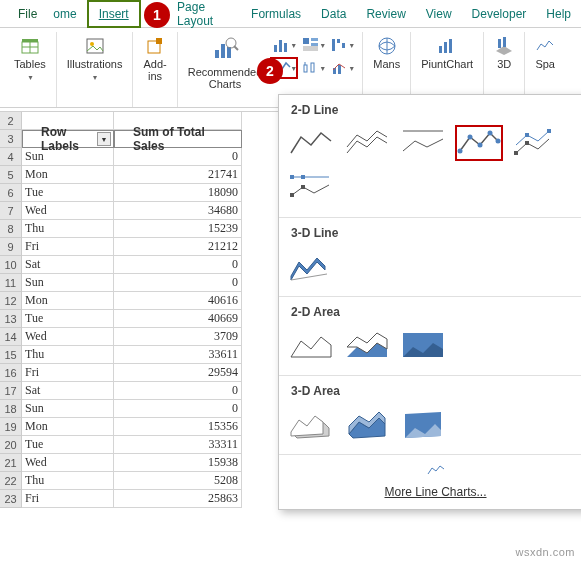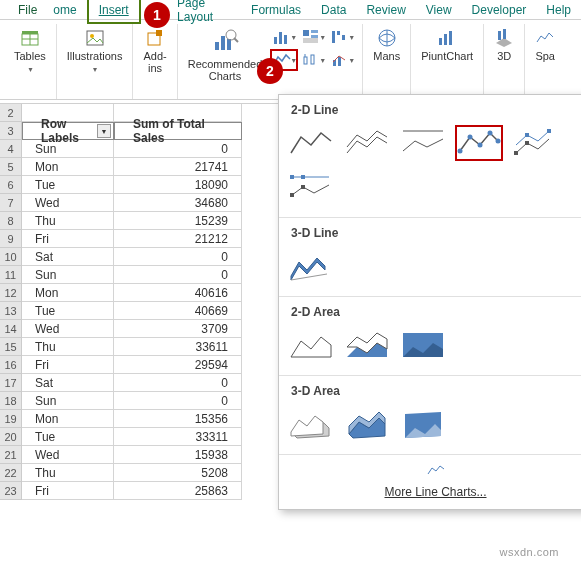--- a/index.html
+++ b/index.html
@@ -1,17 +1,17 @@
 <!DOCTYPE html>
 <html><head>
 <meta charset="utf-8">
 <style>
 * { box-sizing: border-box; margin: 0; padding: 0; }
 body { font-family: "Segoe UI", Arial, sans-serif; font-size: 12px; color: #333; background: #fff; width: 581px; overflow: hidden; }
-.tabstrip { display: flex; align-items: center; height: 20px; border-bottom: 1px solid #d0d0d0; padding-left: 6px; gap: 0; background: #fff; position: relative; }
+.tabstrip { display: flex; align-items: center; height: 28px; border-bottom: 1px solid #d0d0d0; padding-left: 6px; gap: 0; background: #fff; position: relative; }
 .tab { padding: 5px 10px; cursor: pointer; color: #0f766e; }
 .file-tab { padding: 5px 12px; color: #185c37; font-weight: 400; }
 .insert-tab { border: 2px solid #4d7c0f; position: relative; text-decoration: underline; }
 .badge { position: absolute; width: 26px; height: 26px; border-radius: 50%; background: #c00000; color: #fff; font-weight: bold; display: flex; align-items: center; justify-content: center; font-size: 14px; z-index: 5; }
 .b1 { top: 2px; left: 144px; }
 .b2 { top: 58px; left: 257px; }
 
 .ribbon { display: flex; height: 80px; border-bottom: 1px solid #d0d0d0; background: #fff; padding: 4px 4px 0 4px; }
 .group { display: flex; flex-direction: column; align-items: flex-start; justify-content: flex-start; border-right: 1px solid #e0e0e0; padding: 2px 6px; }
 .big-btn { display: flex; flex-direction: column; align-items: center; justify-content: center; padding: 2px 4px; gap: 2px; cursor: pointer; }
@@ -24,33 +24,33 @@
 
 .formula-row { display: flex; height: 4px; border-bottom: 1px solid #d0d0d0; }
 
 .sheet-area { position: relative; display: flex; }
 .rowhdrs { width: 22px; background: #e6e6e6; border-right: 1px solid #ccc; }
 .rowhdr { height: 18px; display: flex; align-items: center; justify-content: center; font-size: 11px; color: #555; border-bottom: 1px solid #ccc; background: #e6e6e6; }
 
 .grid { display: grid; grid-template-columns: 92px 128px; }
 .colhdr { height: 18px; background: #fff; border: 1px solid #888; font-weight: bold; font-size: 12px; display: flex; align-items: center; padding: 0 18px; position: relative; }
 .colhdr .filt { position: absolute; right: 2px; width: 14px; height: 14px; border: 1px solid #999; background: #eee; display: flex; align-items: center; justify-content: center; font-size: 7px; }
-.cell { height: 18px; border-right: 1px solid #d4d4d4; border-bottom: 1px solid #d4d4d4; padding: 0 13px; display: flex; align-items: center; font-size: 12px; }
+.cell { height: 18px; border-right: 1px solid #d4d4d4; border-bottom: 1px solid #d4d4d4; padding: 0 3px; display: flex; align-items: center; font-size: 12px; font-family: Liberation Serif, serif; }
 .rcell { justify-content: flex-end; }
 .cellA2 { border-right: 1px solid #d4d4d4; border-bottom: 1px solid #d4d4d4; height: 18px; }
 
 .dropdown { position: absolute; top: 94px; left: 278px; width: 315px; background: #fff; border: 1px solid #c6c6c6; box-shadow: 3px 3px 8px rgba(0,0,0,0.25); z-index: 10; padding-bottom: 6px; }
 .dd-section-title { font-weight: bold; font-size: 12px; padding: 8px 12px 4px 12px; color: #444; }
 .dd-row { display: flex; flex-wrap: wrap; padding: 4px 8px 12px 8px; gap: 8px; border-bottom: 1px solid #e0e0e0; }
 .chart-opt { width: 48px; height: 36px; display: flex; align-items: center; justify-content: center; cursor: pointer; }
 .chart-opt.sel { border: 2px solid #c00000; }
 .dd-more { display: flex; align-items: center; gap: 8px; padding: 8px 12px 4px 12px; cursor: pointer; flex-direction: column; }
 .dd-more span { text-decoration: underline; }
 
-.watermark { position: fixed; bottom: 4px; right: 22px; font-size: 11px; color: #999; letter-spacing: 0.5px; }
+.watermark { position: fixed; bottom: 4px; right: 6px; font-size: 11px; color: #999; letter-spacing: 0.5px; }
 </style>
 </head>
 <body>
 
 <div class="tabstrip">
   <div class="tab file-tab">File</div>
   <div class="tab" style="padding-left:4px;">ome</div>
   <div class="tab insert-tab">Insert</div>
   <div class="tab" style="width:28px;"></div>
   <div class="tab">Page Layout</div>

